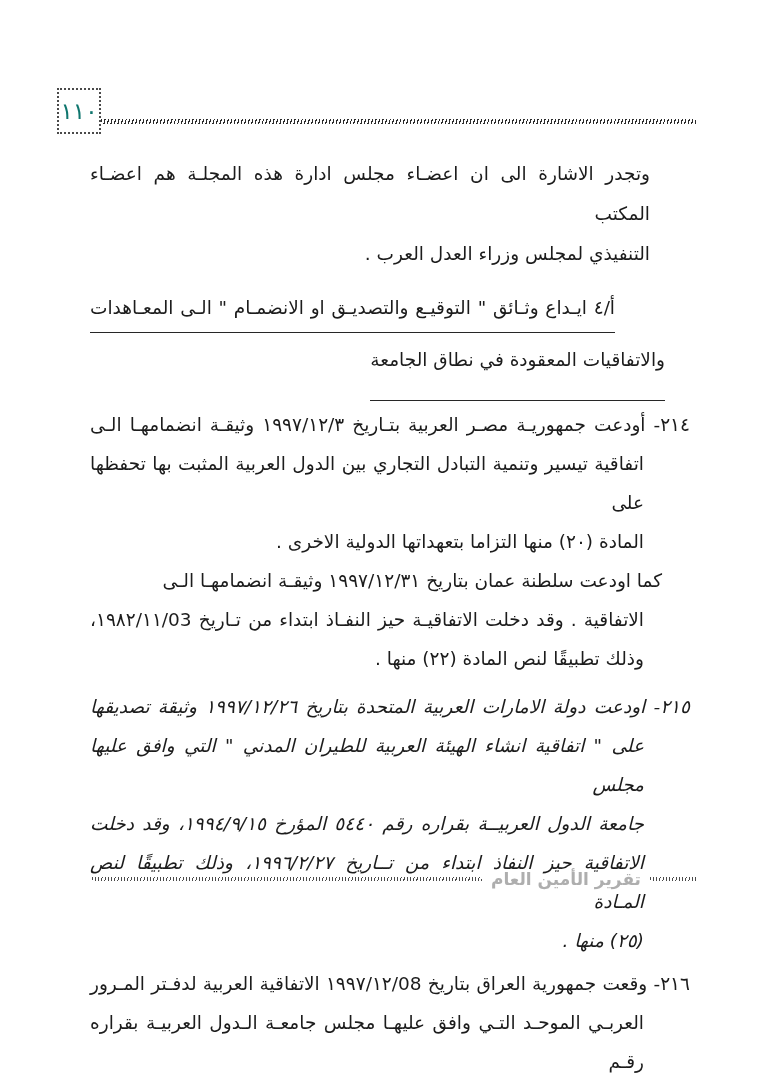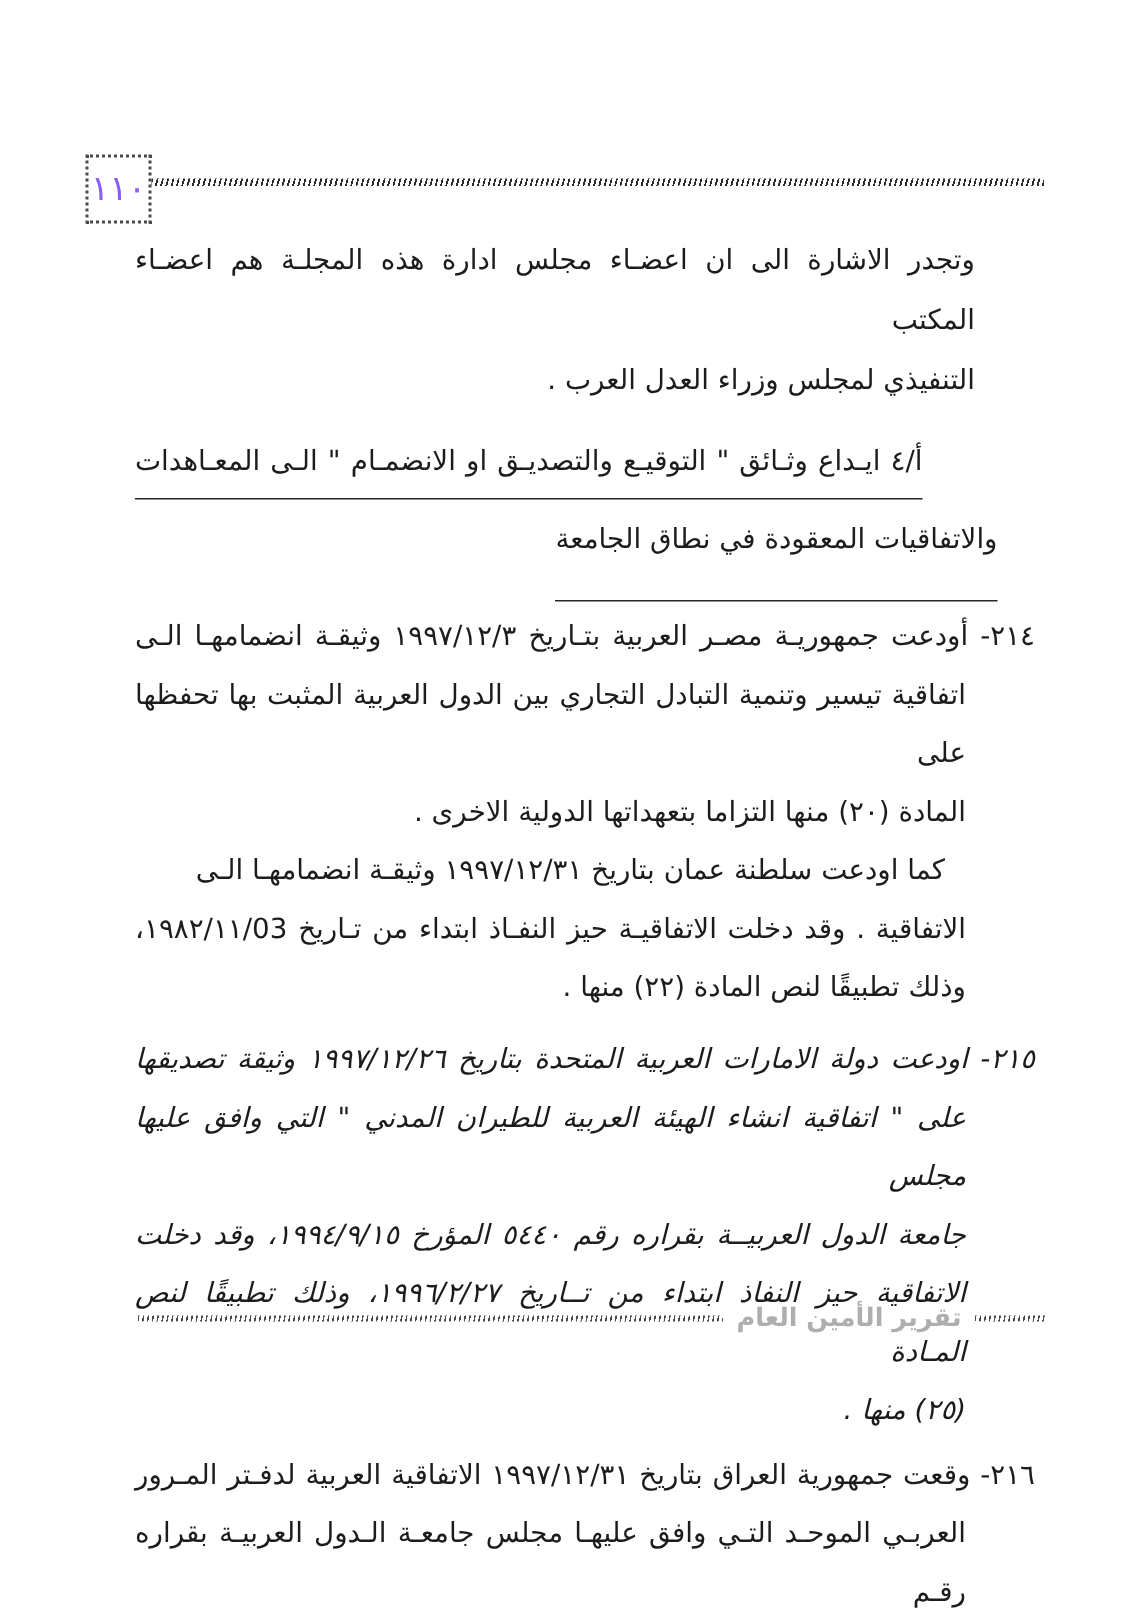--- a/index.html
+++ b/index.html
@@ -8,25 +8,25 @@
     width:758px;height:1078px;
     margin:0 auto;
     background:#ffffff;
     font-family:"DejaVu Sans", sans-serif;
     color:#1c1c1c;
     direction:rtl;
     overflow:hidden;
   }
   
   .pagenum-box{
-    position:absolute;left:57px;top:103px;
+    position:absolute;left:57px;top:88px;
     width:44px;height:46px;
     border:2px dotted #4a4a4a;
     display:flex;align-items:center;justify-content:center;
-    font-size:23px;letter-spacing:2px;color:#8b5cf6;
+    font-size:23px;letter-spacing:2px;color:#0f766e;
     box-sizing:border-box;
   }
   .top-rule{
     position:absolute;left:101px;top:119px;
     width:595px;height:5px;
     background:repeating-linear-gradient(105deg,#2b2b2b 0 1.2px,transparent 1.2px 3.4px);
   }
   
   .content{
     position:absolute;inset:0;
@@ -52,21 +52,21 @@
   .heading-line-2{line-height:40px;margin-top:7px;margin-right:25px;}
   .heading-line-2 .u{
     display:inline-block;
     border-bottom:1.5px solid #272727;padding-bottom:20px;
   }
   .item{margin-top:4px;}
   .item-215{margin-top:9px;font-style:italic;}
   .item-216{margin-top:4px;}
   .item .line{line-height:39px;}
   .cont{margin-right:46px;}   
-  .subfirst{margin-right:60px;} 
+  .subfirst{margin-right:28px;} 
   
   .footer{
     position:absolute;left:92px;right:60px;top:869px;
     display:flex;align-items:center;gap:9px;
     direction:rtl;
   }
   .footer-rule{
     height:4px;
     background:repeating-linear-gradient(100deg,#4a4a4a 0 1px,transparent 1px 3.2px);
   }
@@ -113,21 +113,21 @@
 
     <div class="item item-215">
       <div class="line f">٢١٥- اودعت دولة الامارات العربية المتحدة بتاريخ ١٩٩٧/١٢/٢٦  وثيقة تصديقها</div>
       <div class="line f cont">على " اتفاقية انشاء الهيئة العربية  للطيران المدني " التي وافق عليها مجلس</div>
       <div class="line f cont">جامعة الدول العربيــة بقراره رقم ٥٤٤٠ المؤرخ ١٩٩٤/٩/١٥، وقد دخلت</div>
       <div class="line f cont">الاتفاقية حيز النفاذ ابتداء من تــاريخ ١٩٩٦/٢/٢٧، وذلك تطبيقًا لنص المـادة</div>
       <div class="line n cont">(٢٥) منها .</div>
     </div>
 
     <div class="item item-216">
-      <div class="line f">٢١٦- وقعت جمهورية العراق بتاريخ ١٩٩٧/١٢/٣١ الاتفاقية العربية لدفـتر المـرور</div>
+      <div class="line f">٢١٦- وقعت جمهورية العراق بتاريخ ١٩٩٧/١٢/08 الاتفاقية العربية لدفـتر المـرور</div>
       <div class="line f cont">العربـي الموحـد التـي وافق عليهـا مجلس جامعـة الـدول العربيـة بقراره رقـم</div>
       <div class="line f cont">٥٤٣٩ المؤرخ ١٩٩٢/٩/١٠، وقد صـادق عليهـا كل من جمهوريـة مصــر</div>
     </div>
 
   </div>
 
   <div class="footer">
     <div class="footer-rule footer-rule-short"></div>
     <div class="footer-title">تقرير الأمين العام</div>
     <div class="footer-rule footer-rule-long"></div>

